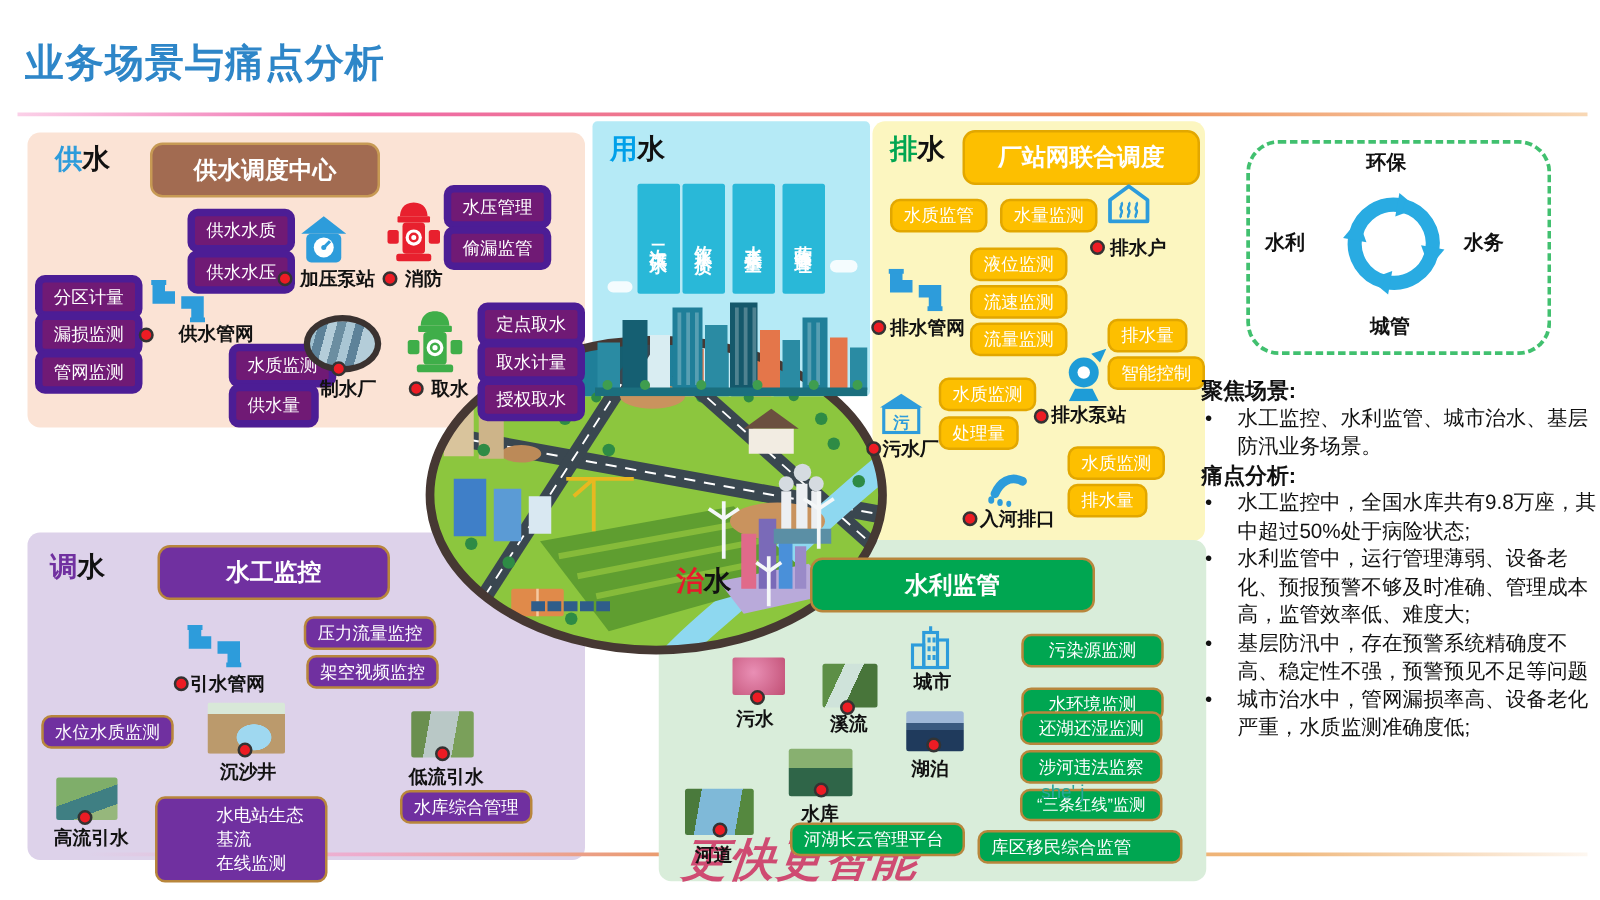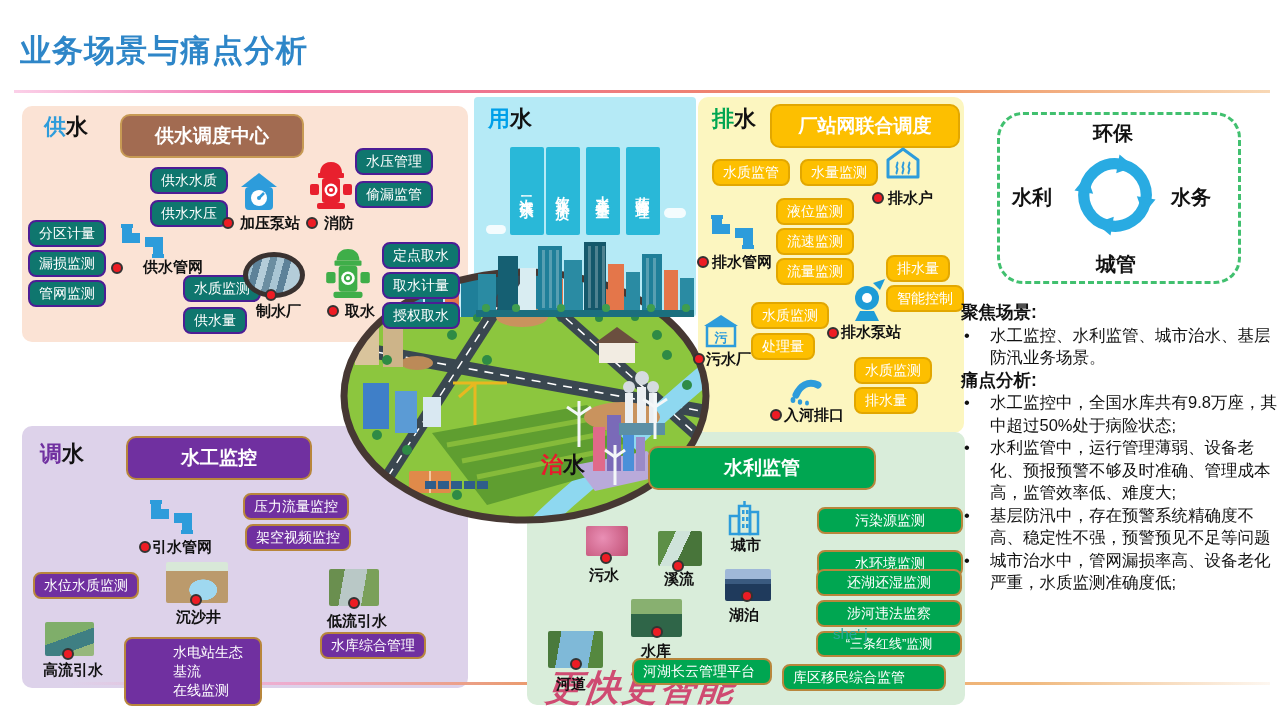--- a/index.html
+++ b/index.html
@@ -20,39 +20,39 @@
   #cycle-box{left:997px;top:112px;width:238px;height:166px;border:3px dashed #41c06f;border-radius:26px;z-index:1;background:#fff;}
   .seclabel{position:absolute;font-size:22px;font-weight:bold;color:#111;z-index:6;white-space:nowrap;}
   .hdr{position:absolute;color:#fff;font-weight:bold;font-size:19px;text-align:center;border-radius:10px;
        padding:7px 0;z-index:6;box-sizing:border-box;}
   .hdr-brown{background:#a26b51;border:2px solid #c79a54;}
   .hdr-yellow{background:#fdbf00;border:2px solid #e2a700;}
   .hdr-purple{background:#7030a0;border:2px solid #b8863c;}
   .hdr-green{background:#00a651;border:2px solid #b8863c;}
   .pill{position:absolute;font-size:14px;line-height:1.1;color:#fff;padding:4px 9px;border-radius:8px;
         white-space:nowrap;z-index:6;box-sizing:border-box;}
-  .pb{background:#0f766e;border:2px solid #4c1d95;}
+  .pb{background:#701a75;border:6px solid #4c1d95;}
   .py{background:#fdbf00;border:2px solid #e2a700;}
   .pp{background:#7030a0;border:2px solid #b8863c;}
   .pg{background:#00a651;border:2px solid #b8863c;}
-  .pgw{width:146px;text-align:center;}
+  .pgw{width:114px;text-align:center;}
   .pre{white-space:pre-line;line-height:1.35;padding-left:47px;}
   .dot{position:absolute;width:12px;height:12px;border-radius:50%;background:#ed1c24;border:2px solid #333;
        box-sizing:border-box;z-index:7;}
   .ptlabel{position:absolute;font-size:15px;font-weight:bold;color:#111;z-index:7;white-space:nowrap;}
   .photo{position:absolute;z-index:6;border-radius:2px;}
   .banner{position:absolute;width:34px;height:88px;background:#29b8d8;color:#fff;writing-mode:vertical-rl;
           text-orientation:upright;font-size:14px;font-weight:bold;display:flex;align-items:center;
           justify-content:center;letter-spacing:3px;z-index:6;border-radius:2px;}
   .cloud{position:absolute;background:#fff;border-radius:10px;opacity:.85;z-index:5;}
   .icon{position:absolute;z-index:6;}
   #oval{left:337px;top:265px;width:376px;height:262px;z-index:4;}
   #skyline{left:476px;top:240px;width:218px;height:77px;z-index:5;}
   #gov-label{z-index:6;}
-  .cyc-label{position:absolute;font-size:20px;font-weight:bold;color:#111;z-index:6;}
+  .cyc-label{position:absolute;font-size:16px;font-weight:bold;color:#111;z-index:6;}
   #analysis{position:absolute;left:961px;top:301px;width:319px;font-size:16.5px;line-height:22.5px;
             color:#111;z-index:6;}
   .ah{font-weight:bold;font-size:17.5px;}
   .bullet{display:flex;}
   .bullet::before{content:"•";width:26px;flex:none;padding-left:3px;}
   #watermark{position:absolute;left:546px;top:664px;font-size:36px;font-weight:900;font-style:italic;
              color:#cf4b72;letter-spacing:2px;transform:skewX(-6deg);z-index:5;white-space:nowrap;}
   #artifact{position:absolute;left:833px;top:625px;font-size:15px;color:#2aa79b;z-index:6;}
   .pl-ell{border-radius:50%;border:5px solid #3a3230;box-sizing:border-box;
     background:linear-gradient(105deg,#9fc0d0 0 12%,#5d8299 12% 24%,#b4cdd9 24% 36%,#6b8ea1 36% 48%,

